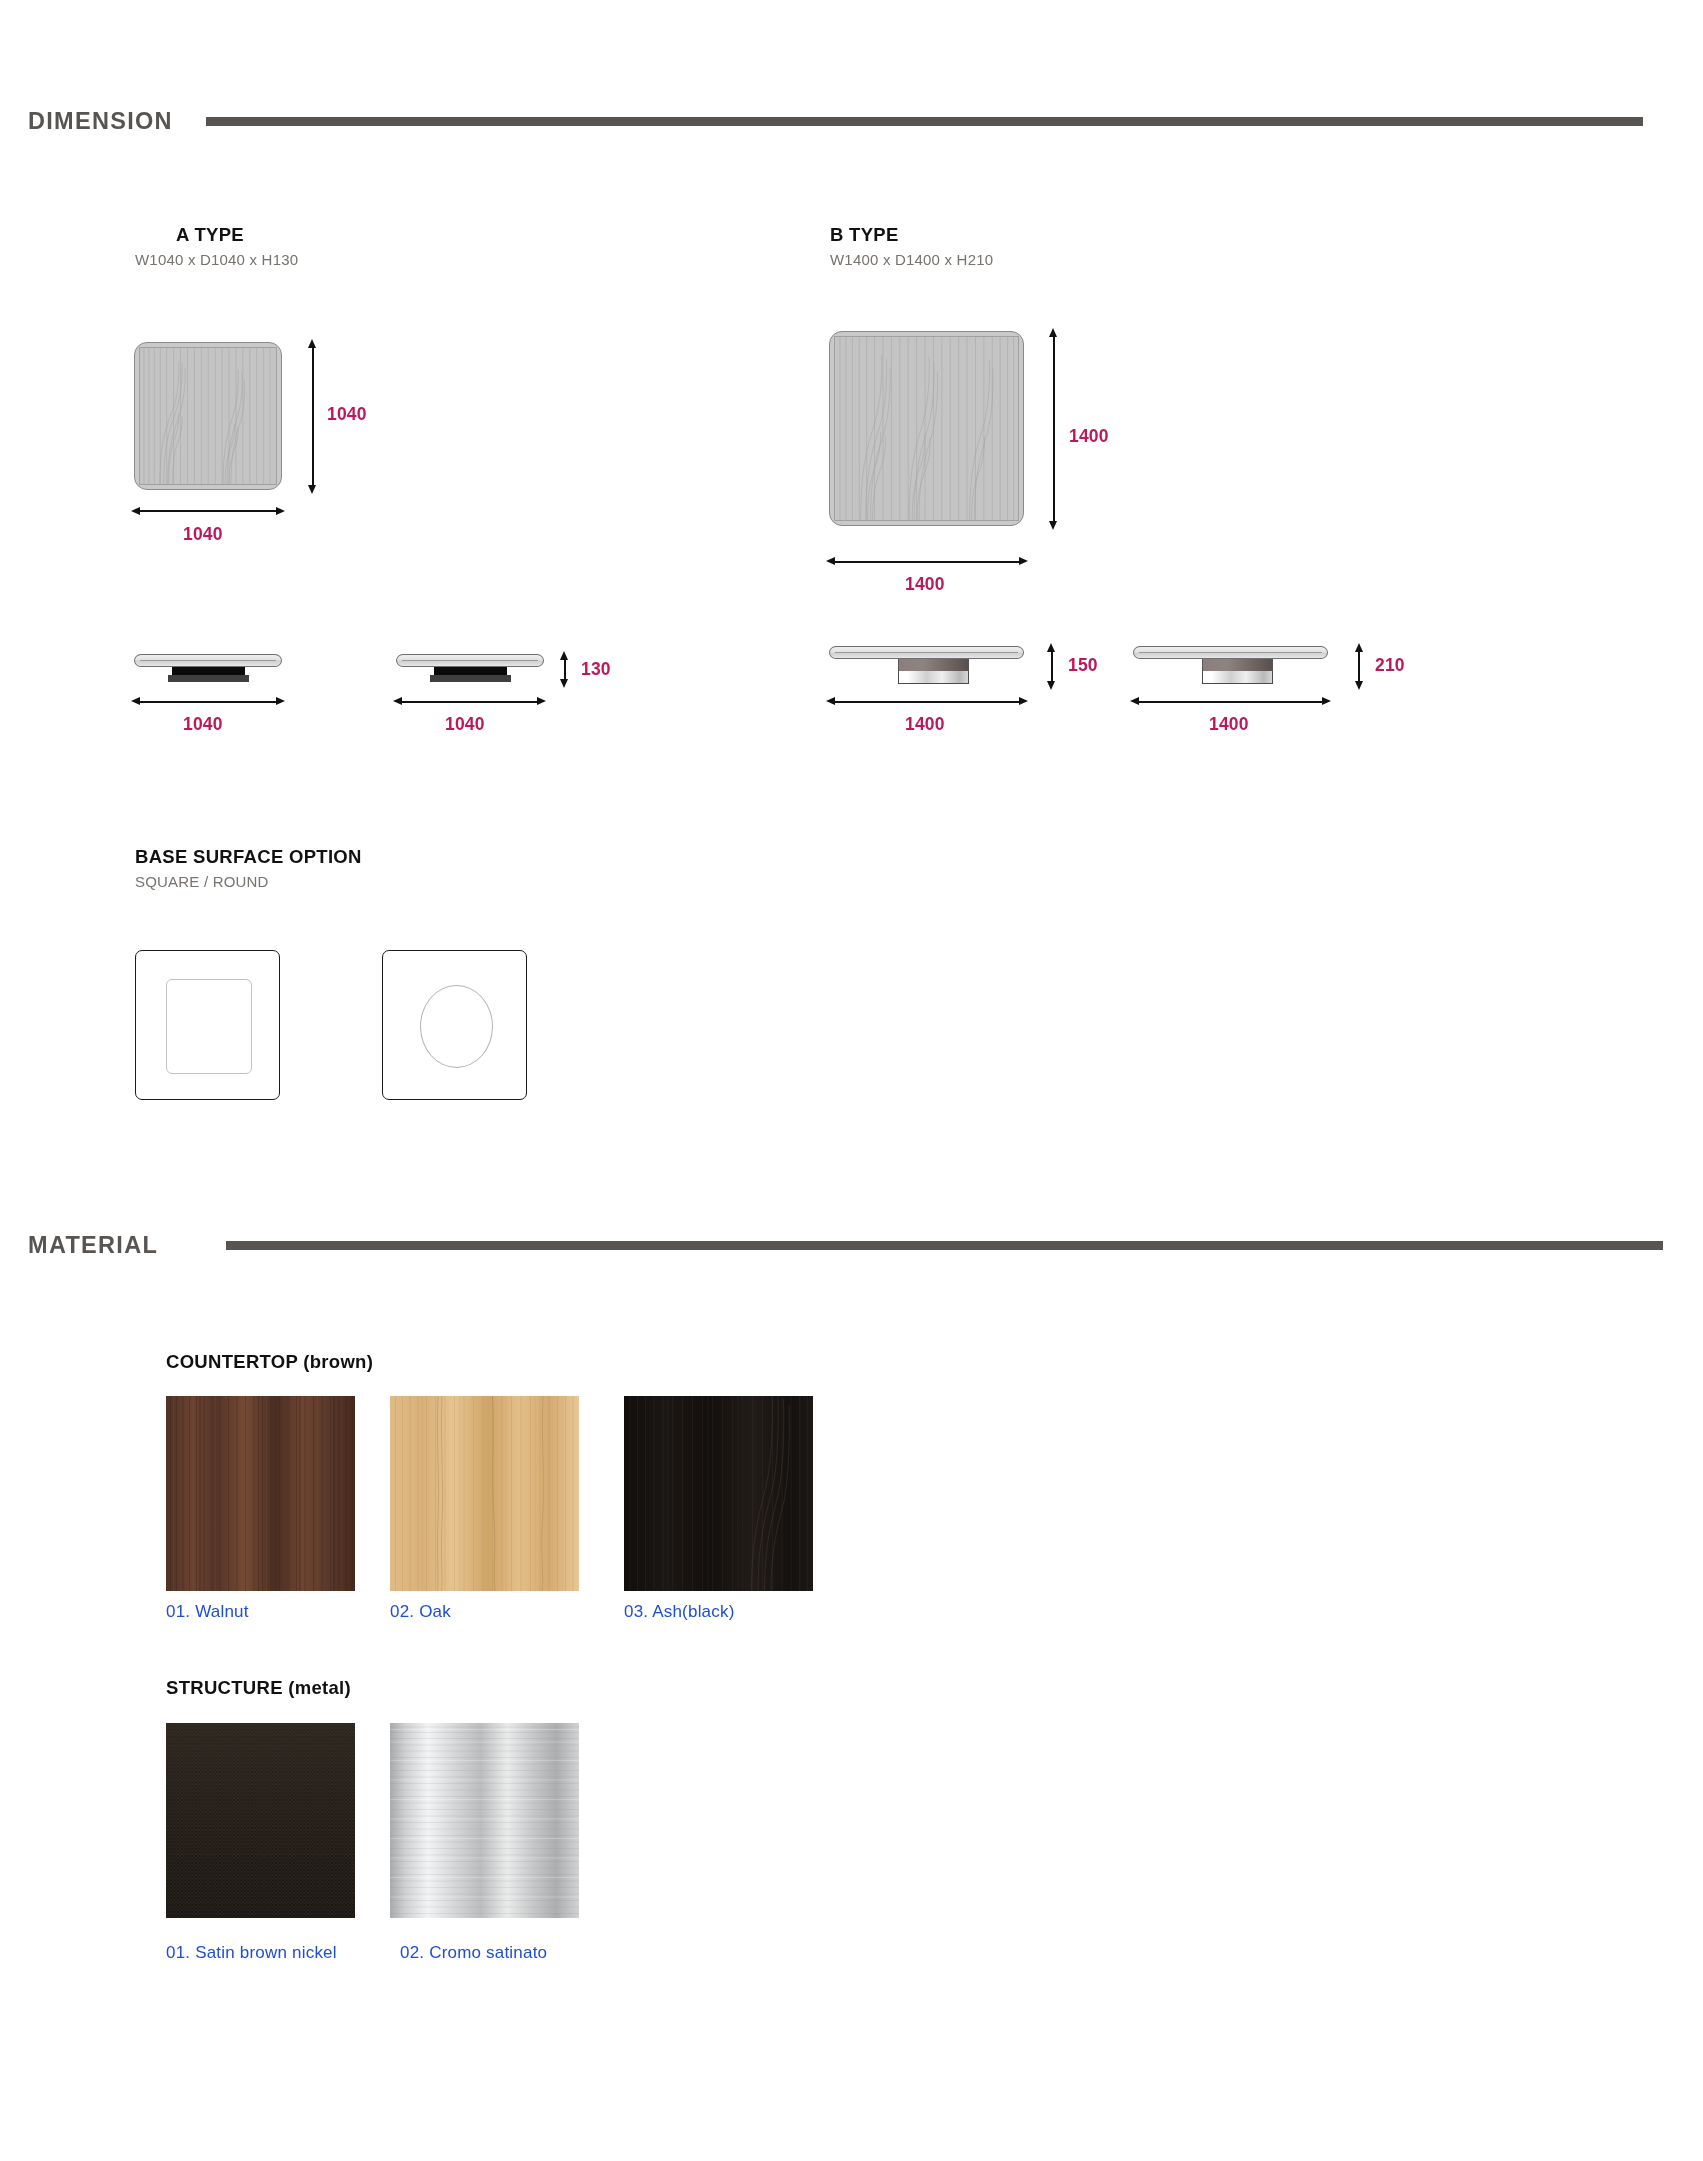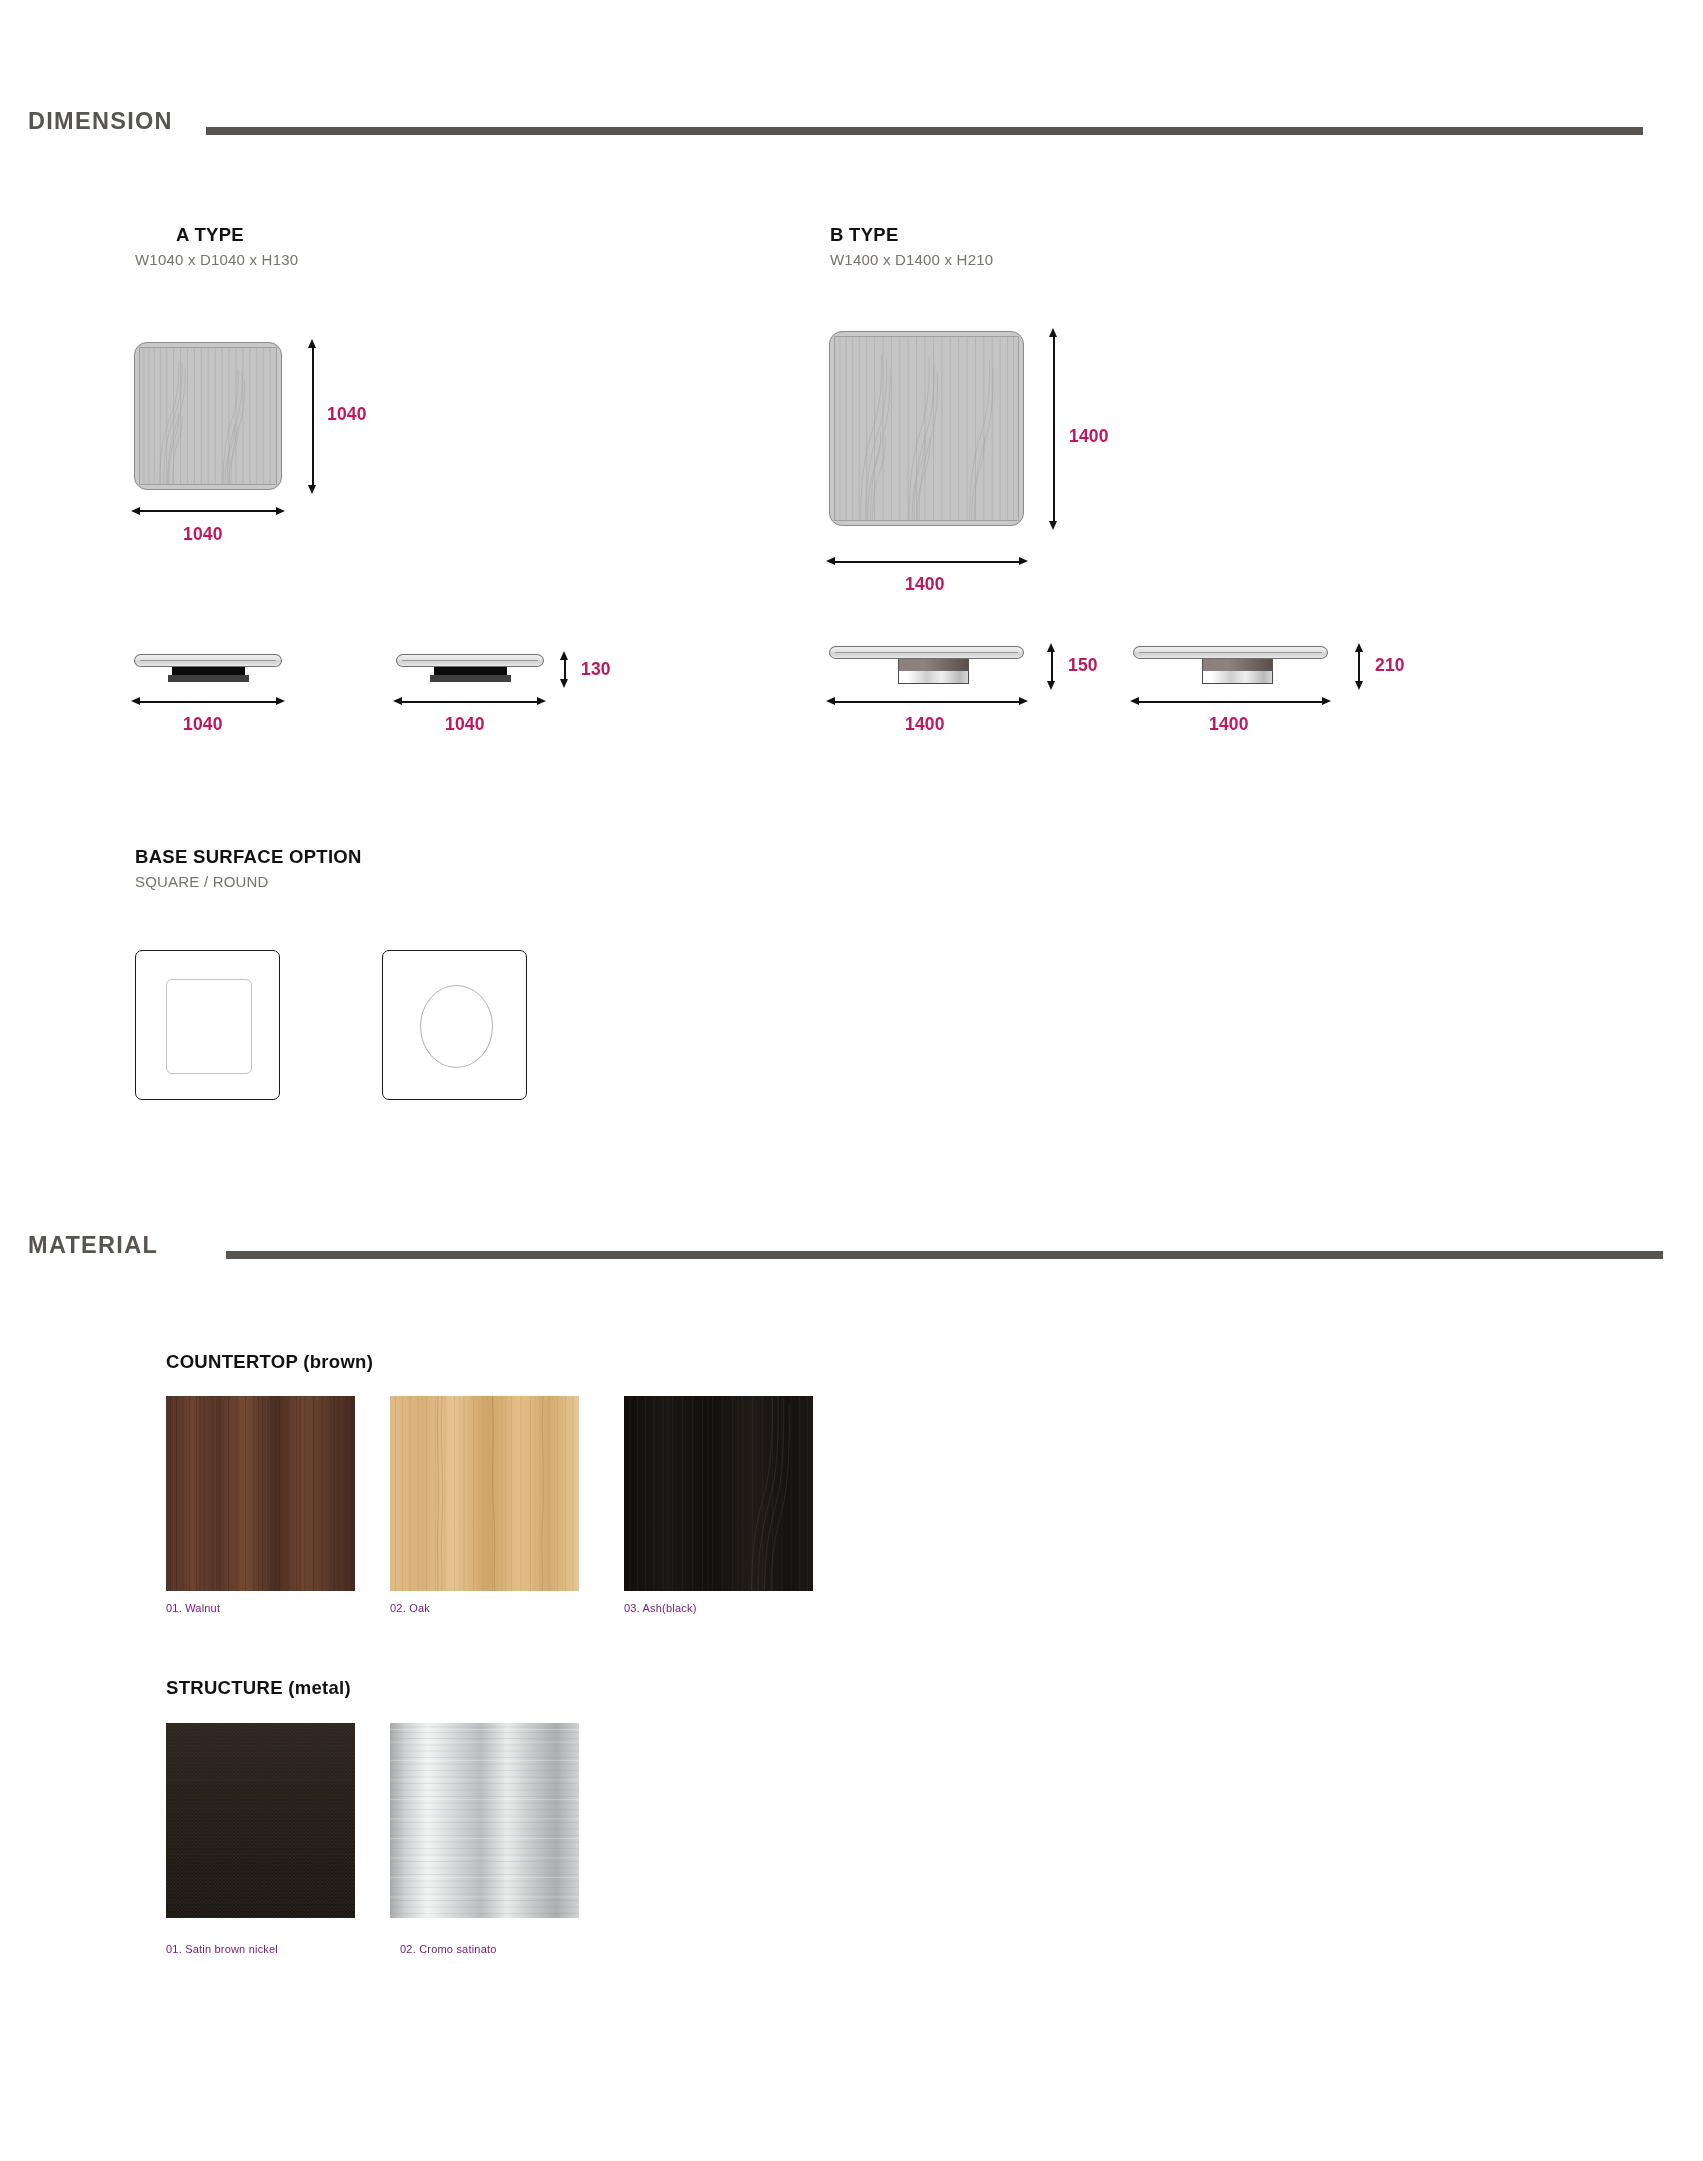--- a/index.html
+++ b/index.html
@@ -3,21 +3,21 @@
 <meta charset="utf-8">
 <style>
   html,body{margin:0;padding:0;background:#fff;}
   body{
     width:1704px;height:2161px;position:relative;
     font-family:"Liberation Sans",sans-serif;
     color:#231f20;overflow:hidden;
   }
 
   
-  .sec-head{position:absolute;left:28px;display:flex;align-items:flex-end;width:1648px;}
+  .sec-head{position:absolute;left:28px;display:flex;align-items:center;width:1648px;}
   .sec-title{
     font-size:23.5px;font-weight:700;letter-spacing:1.3px;
     color:#585451;white-space:nowrap;
   }
   .sec-rule{height:8.5px;background:#585451;margin-left:0;}
 
   
   .blk-title{
     position:absolute;font-size:18.5px;font-weight:700;letter-spacing:0.3px;
     color:#111;white-space:nowrap;
@@ -74,21 +74,21 @@
   .ah-d{border-left:4px solid transparent;border-right:4px solid transparent;border-top:9px solid #111;}
 
   
   .bso{position:absolute;border:1px solid #1a1a1a;border-radius:7px;box-sizing:border-box;background:#fff;}
   .bso-sq{position:absolute;border:1px solid #c2c2c2;border-radius:6px;box-sizing:border-box;}
   .bso-ci{position:absolute;border:1px solid #b4b4b4;border-radius:50%;box-sizing:border-box;}
 
   
   .sw{position:absolute;overflow:hidden;}
   .sw-label{
-    position:absolute;font-size:11px;color:#701a75;letter-spacing:0.2px;
+    position:absolute;font-size:17px;color:#1d4ed8;letter-spacing:0.2px;
     white-space:nowrap;font-weight:400;
   }
   .tex{position:absolute;inset:0;}
 </style>
 </head>
 <body>
 
 <div class="sec-head" style="top:108px;">
   <span class="sec-title">DIMENSION</span>
   <span class="sec-rule" style="width:1437px;margin-left:33px;"></span>

